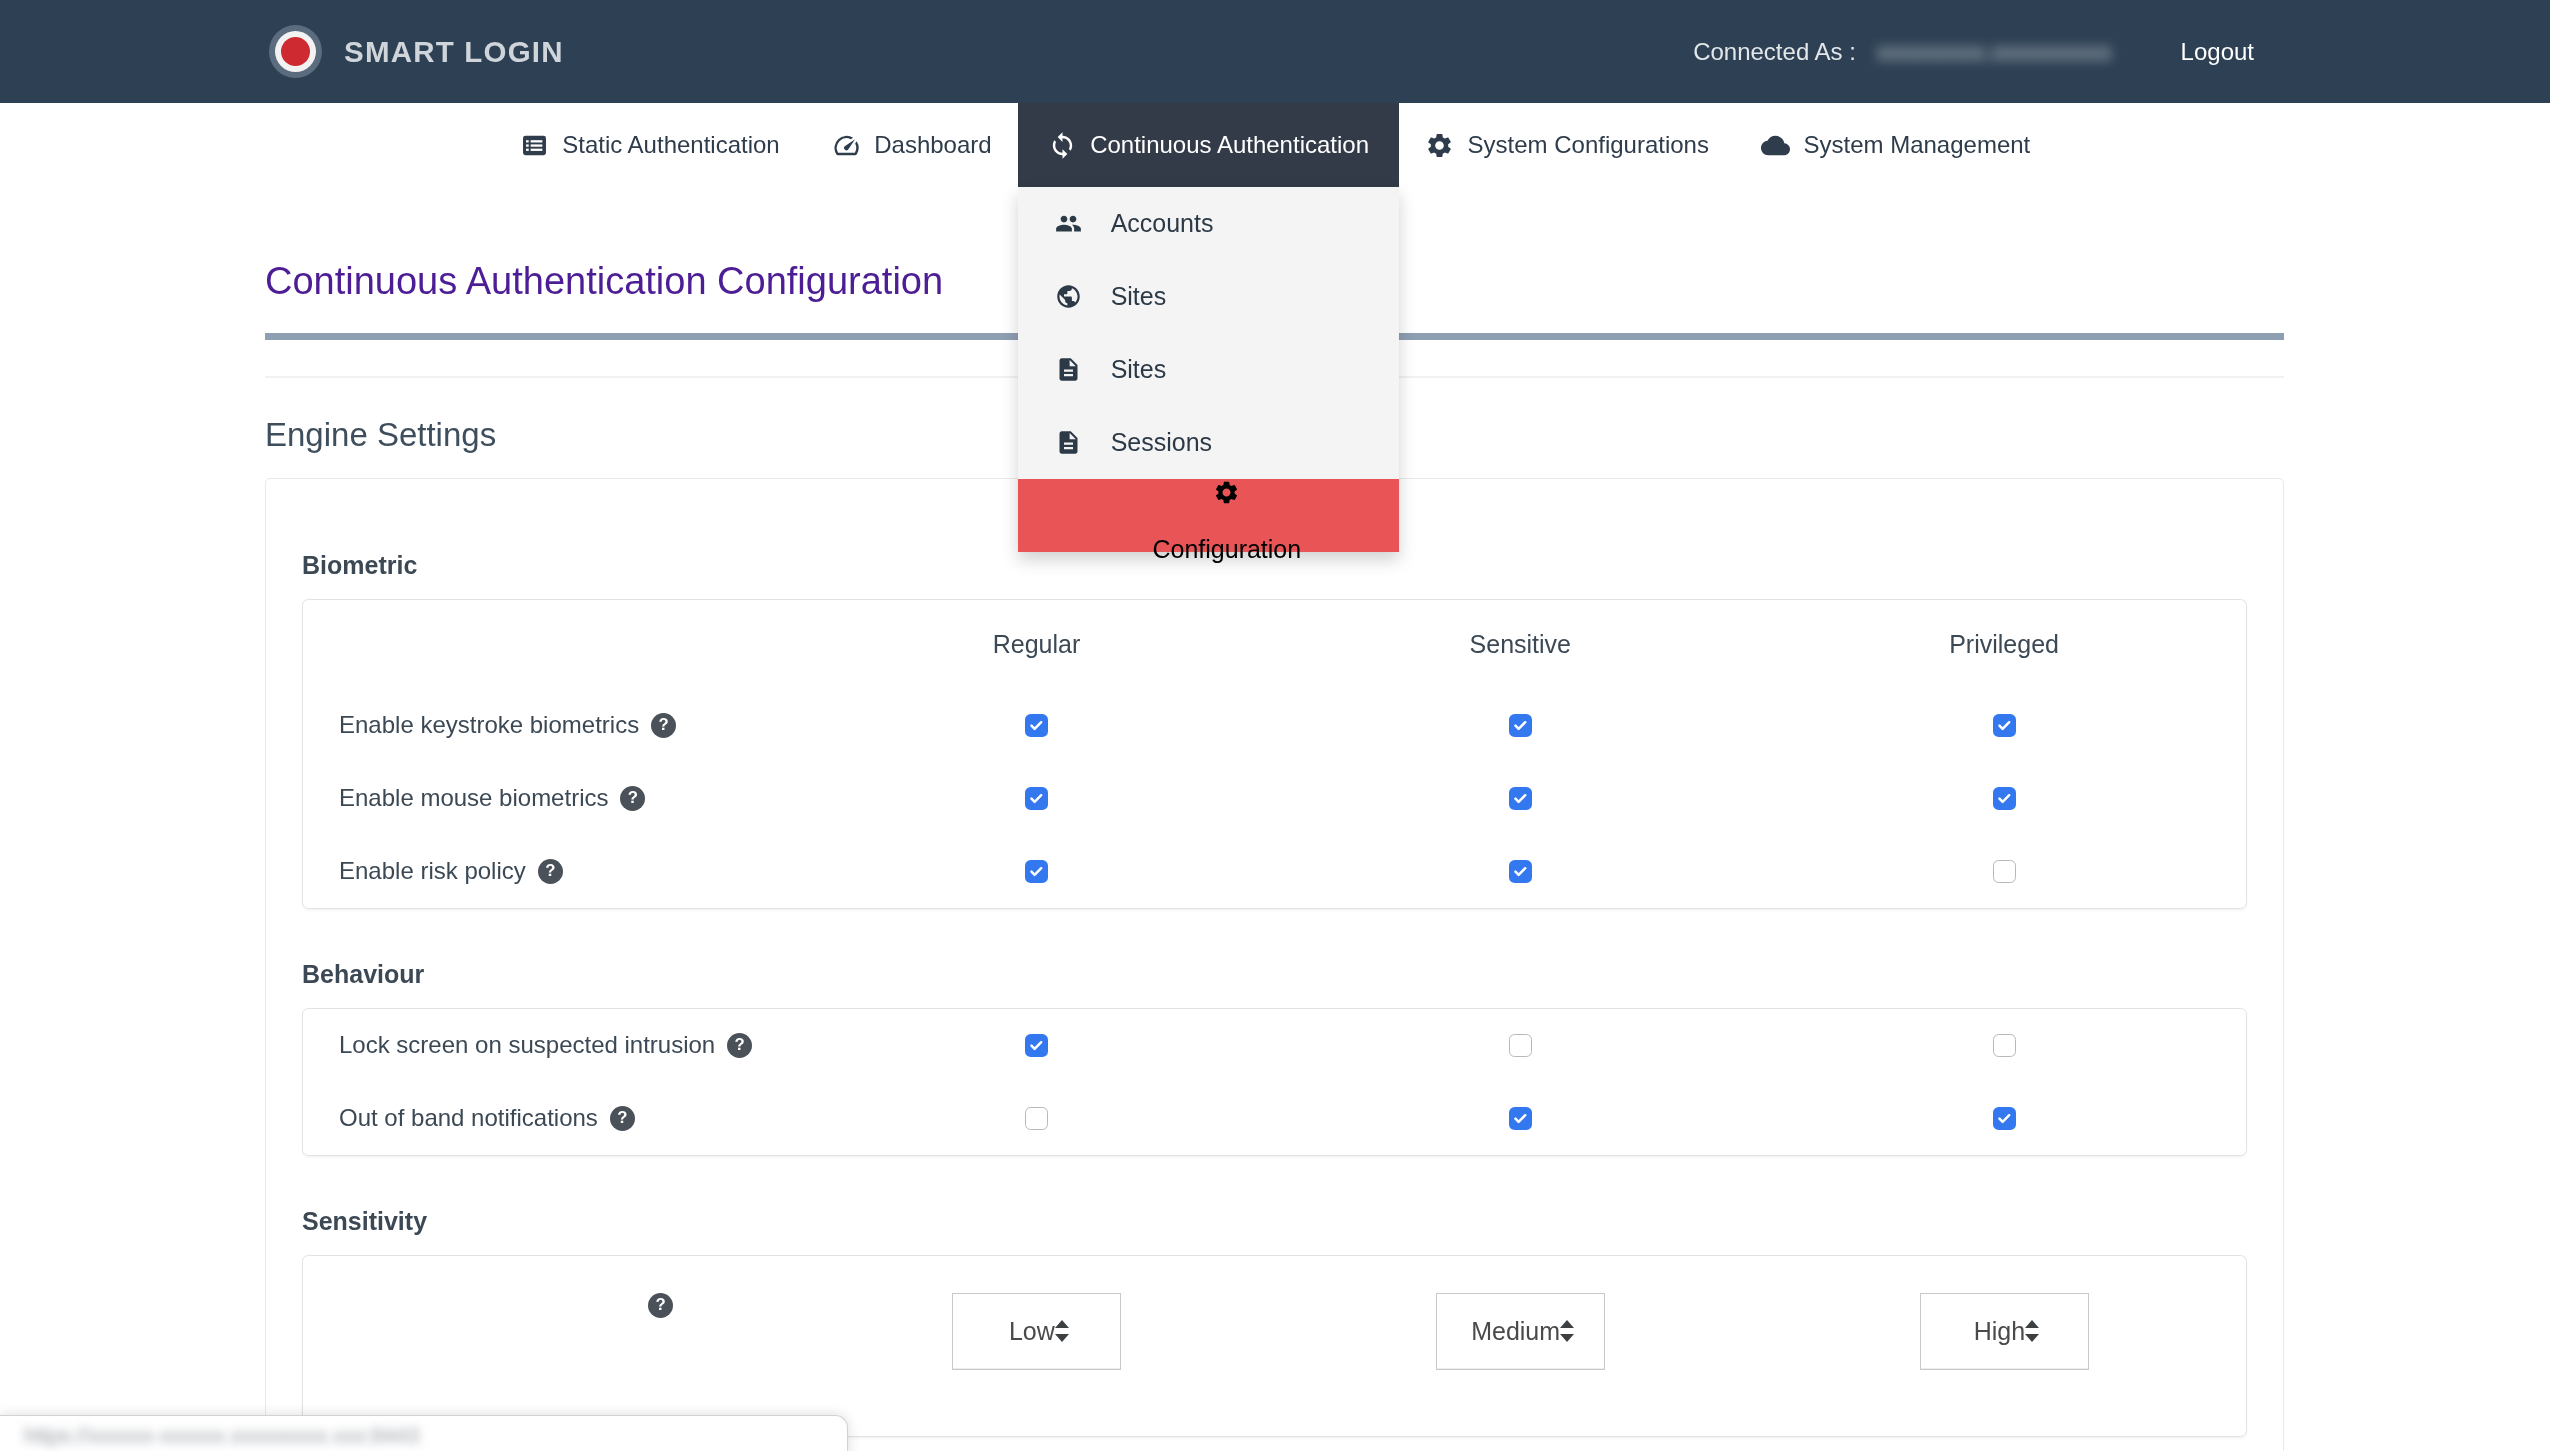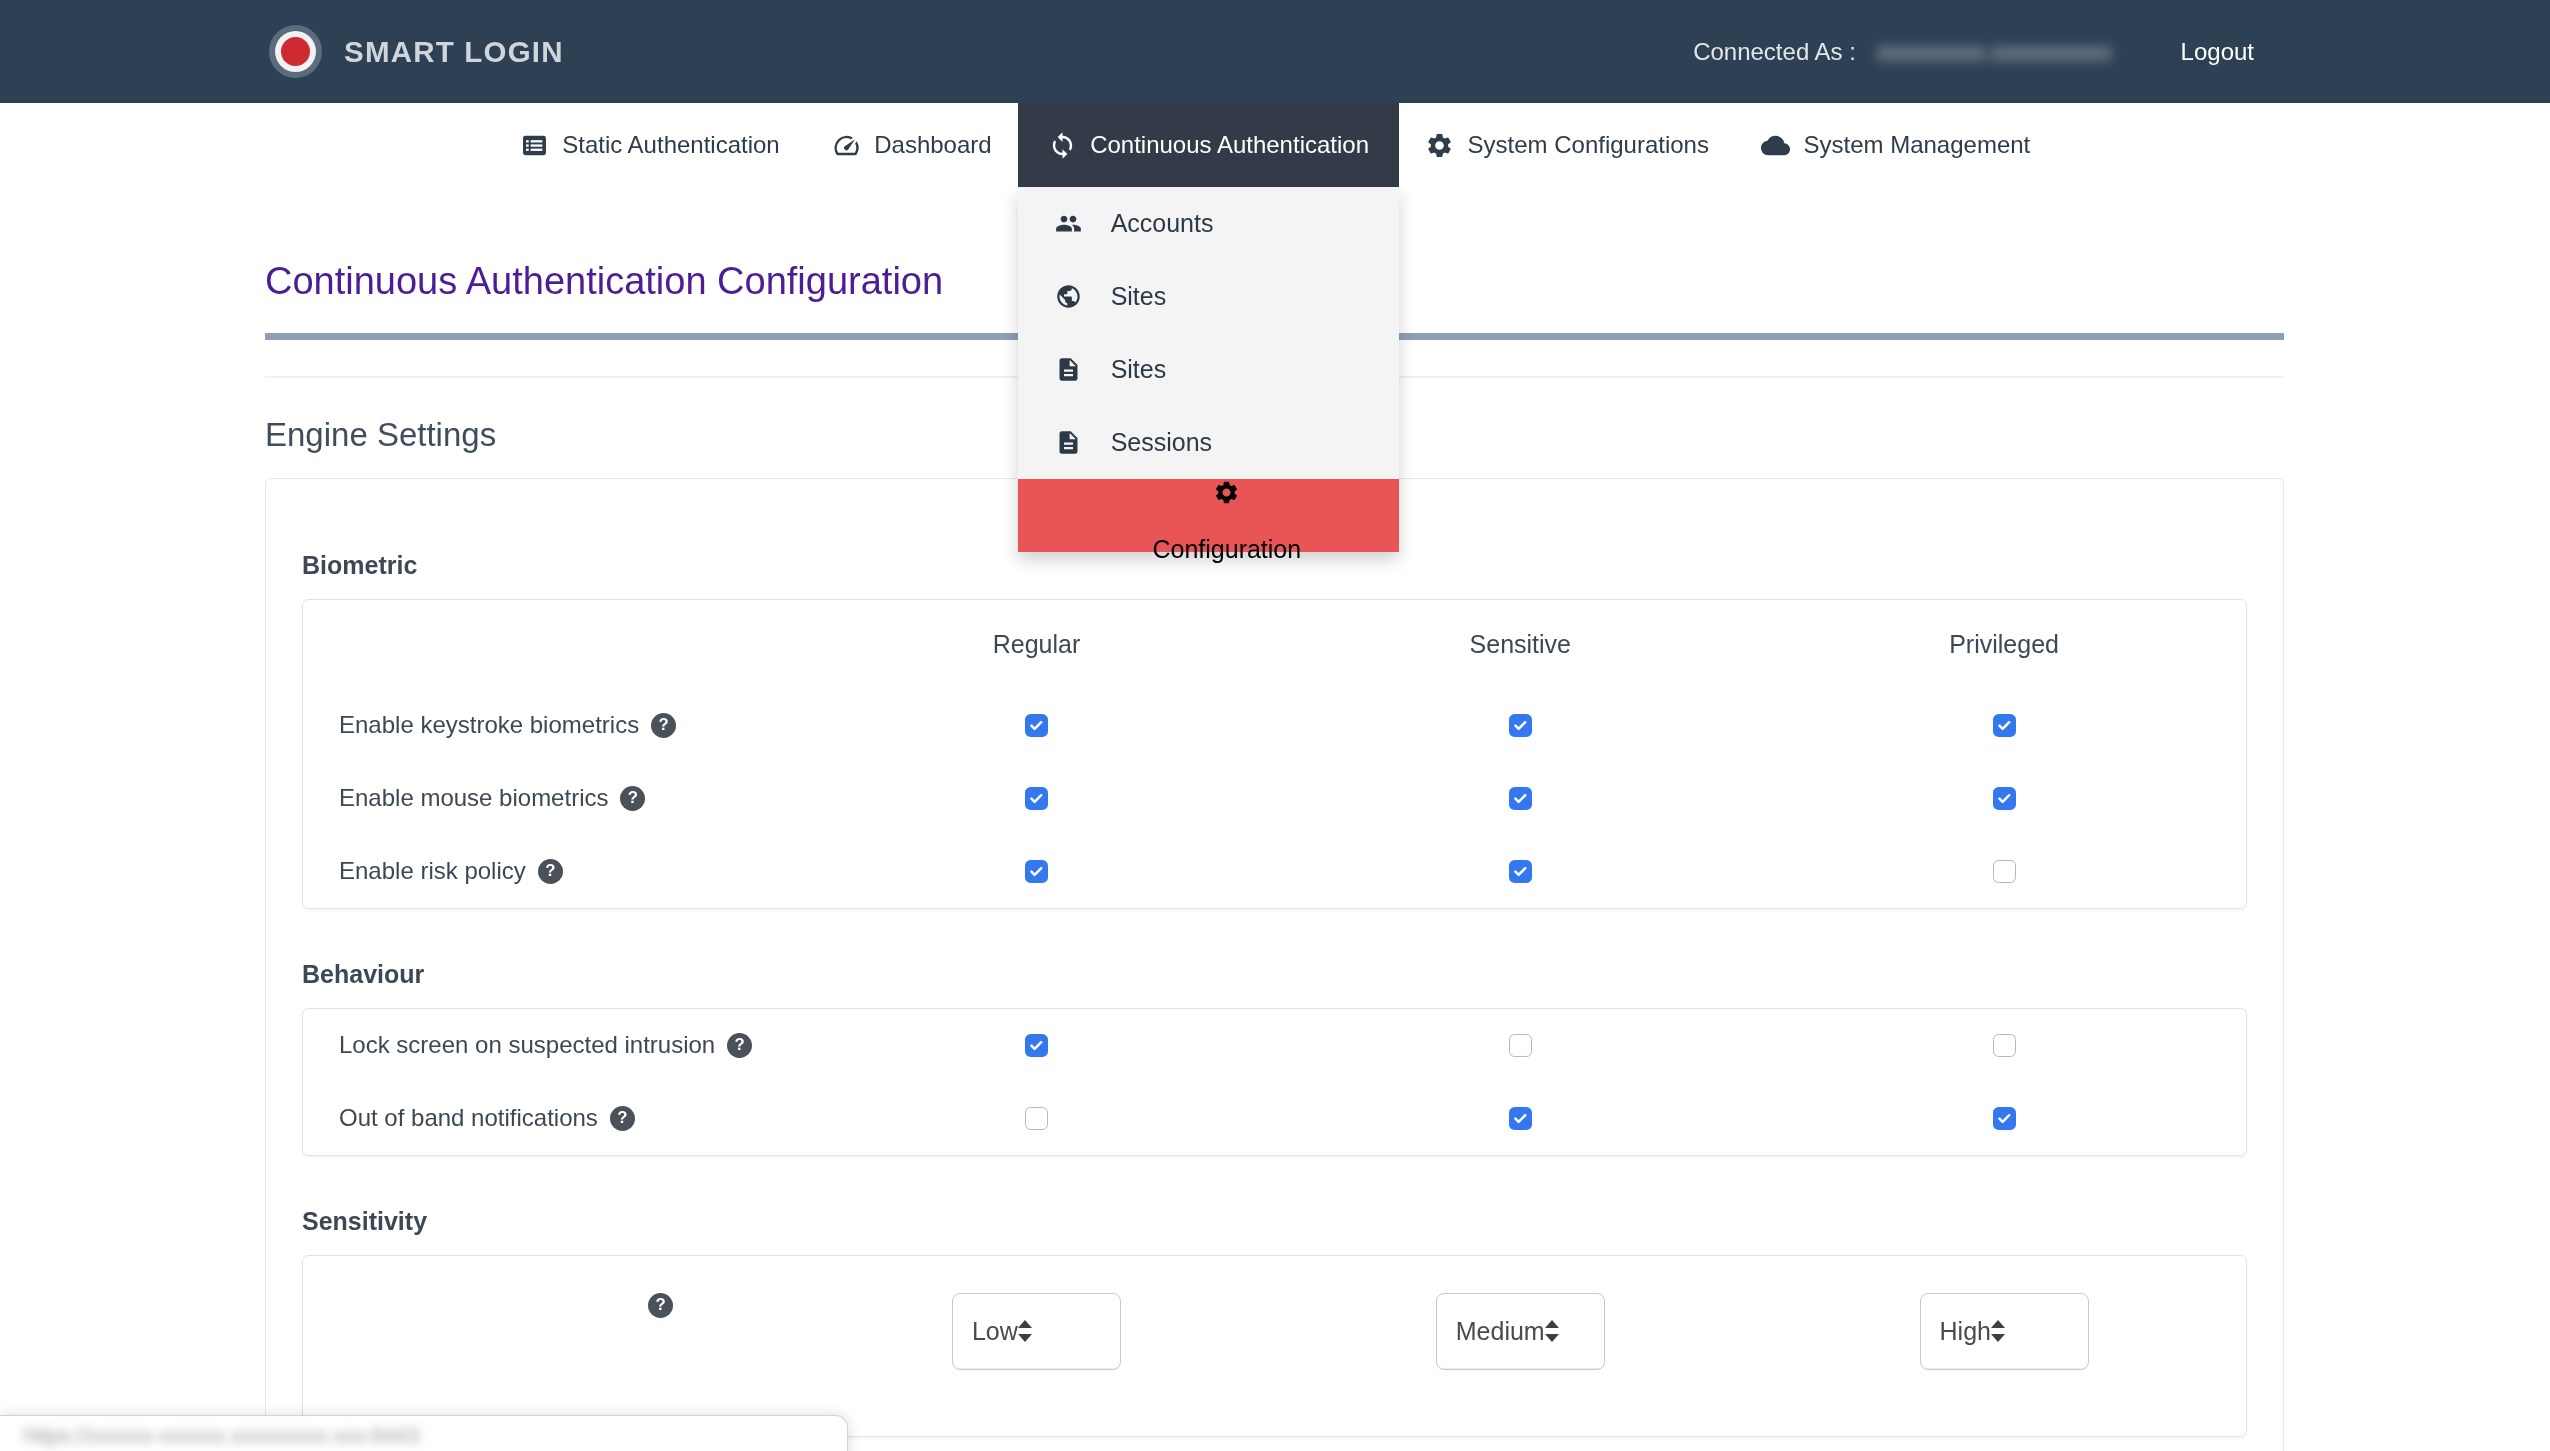--- a/index.html
+++ b/index.html
@@ -61,22 +61,22 @@
   }
   .cell{display:flex;justify-content:center;}
   .cb{width:23px;height:23px;border-radius:5.6px;box-sizing:border-box;cursor:pointer;}
   .cb.checked{background:var(--checkboxBlue,#3478f0);display:flex;align-items:center;justify-content:center;}
   .cb.unchecked{background:#fff;border:1.6px solid #b5b9bd;}
   .cb svg{width:16.7px;height:16.7px;}
   
   .select-row{align-items:start;padding-top:37px;height:143px;}
   .offset-help{margin-left:309px;}
   .selectbox{
-    width:169px;height:77px;box-sizing:border-box;background:#fff;border:1.6px solid #c9c9c9;border-radius:8px;
-    display:flex;align-items:center;justify-content:flex-start;padding:0 14.3px 0 19px;
+    width:169px;height:77px;box-sizing:border-box;background:#fff;border:1.6px solid #c9c9c9;border-radius:0;
+    display:flex;align-items:center;justify-content:center;padding:0 14.3px 0 19px;
     font-size:25px;color:#4a4a4a;cursor:pointer;box-shadow:0 -0.8px 0 #e8e8e8 inset;
   }
   .spin{display:flex;flex-direction:column;gap:6.4px;}
   .spin .up{width:0;height:0;border-left:7.2px solid transparent;border-right:7.2px solid transparent;border-bottom:8.8px solid #3c4043;}
   .spin .down{width:0;height:0;border-left:7.2px solid transparent;border-right:7.2px solid transparent;border-top:8.8px solid #3c4043;}
   
   .statusbar{
     position:absolute;left:0;top:1415px;width:848px;height:51px;background:#fff;
     border:1.6px solid #d2d2d2;border-left:none;border-top-right-radius:12.8px;
     box-shadow:0 0 12.8px rgba(0,0,0,.14);z-index:50;box-sizing:border-box;

